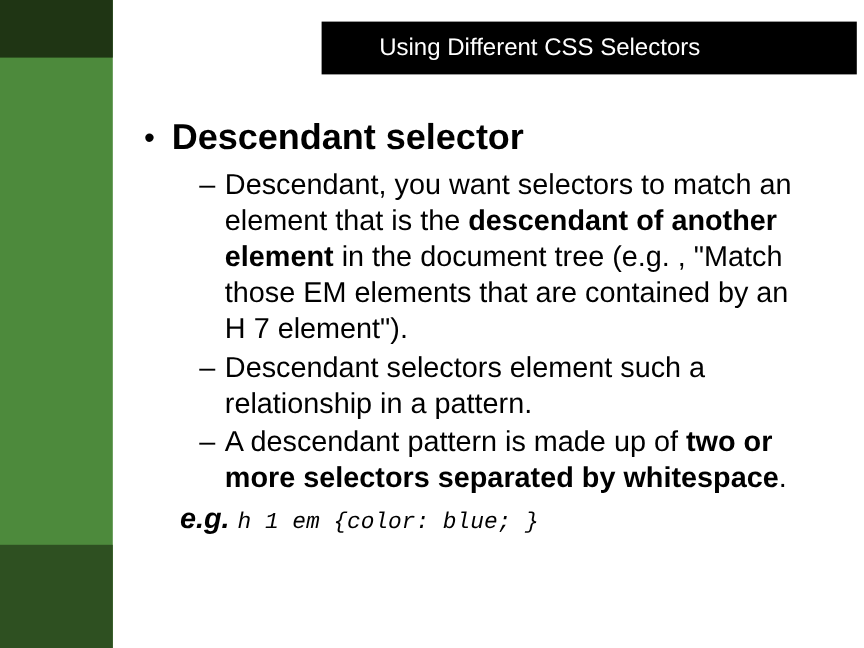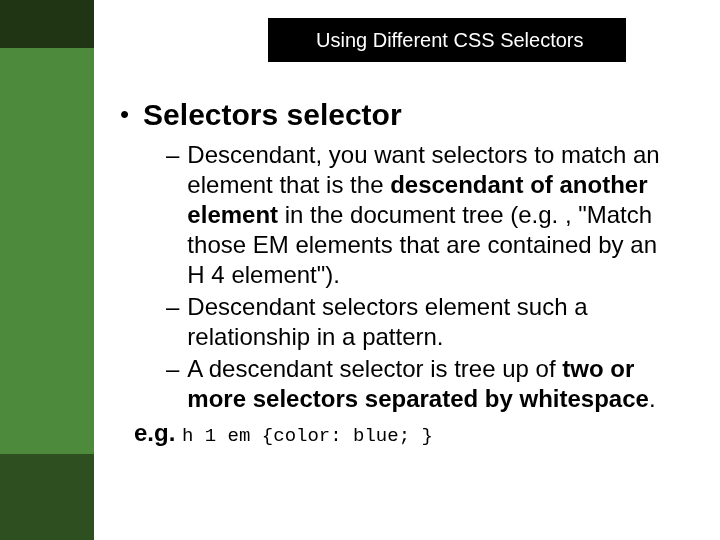--- a/index.html
+++ b/index.html
@@ -30,21 +30,21 @@
     left: 0;
     top: 454px;
     width: 94px;
     height: 86px;
     background: #2e5021;
   }
   .header-bar {
     position: absolute;
     left: 268px;
     top: 18px;
-    width: 358px;
+    width: 446px;
     height: 44px;
     background: #000000;
     display: flex;
     align-items: center;
     padding-left: 48px;
   }
   .header-title {
     color: #ffffff;
     font-size: 20px;
     font-weight: normal;
@@ -84,24 +84,25 @@
     line-height: 30px;
     margin-right: 8px;
     flex-shrink: 0;
   }
   .sub-text {
     font-size: 24px;
     line-height: 30px;
   }
   .b { font-weight: bold; }
   .example-row {
-    margin-left: 14px;
+    margin-left: 30px;
     margin-top: 4px;
     font-size: 24px;
     line-height: 30px;
+    font-style: italic;
   }
   .code {
     font-family: "Courier New", Courier, monospace;
     font-size: 19px;
   }
 </style>
 </head>
 <body>
 
 <div class="sidebar">
@@ -110,41 +111,41 @@
 </div>
 
 <div class="header-bar">
   <span class="header-title">Using Different CSS Selectors</span>
 </div>
 
 <div class="content">
 
   <div class="bullet-row">
     <span class="bullet-dot">•</span>
-    <span class="bullet-heading">Selectors selector</span>
+    <span class="bullet-heading">Descendant selector</span>
   </div>
 
   <div class="sublist">
 
     <div class="sub-item">
       <span class="sub-dash">–</span>
       <span class="sub-text">
-        <span>Descendant, you want selectors to match an element that is the </span><span class="b">descendant of another element</span><span> in the document tree (e.g. , "Match those EM elements that are contained by an H 4 element").</span>
+        <span>Descendant, you want selectors to match an element that is the </span><span class="b">descendant of another element</span><span> in the document tree (e.g. , "Match those EM elements that are contained by an H 7 element").</span>
       </span>
     </div>
 
     <div class="sub-item">
       <span class="sub-dash">–</span>
       <span class="sub-text">Descendant selectors element such a relationship in a pattern.</span>
     </div>
 
     <div class="sub-item">
       <span class="sub-dash">–</span>
       <span class="sub-text">
-        <span>A descendant selector is tree up of </span><span class="b">two or more selectors separated by whitespace</span><span>.</span>
+        <span>A descendant pattern is made up of </span><span class="b">two or more selectors separated by whitespace</span><span>.</span>
       </span>
     </div>
 
   </div>
 
   <div class="example-row">
     <span class="b">e.g.</span>
     <span> </span>
     <span class="code">h 1 em {color: blue; }</span>
   </div>

